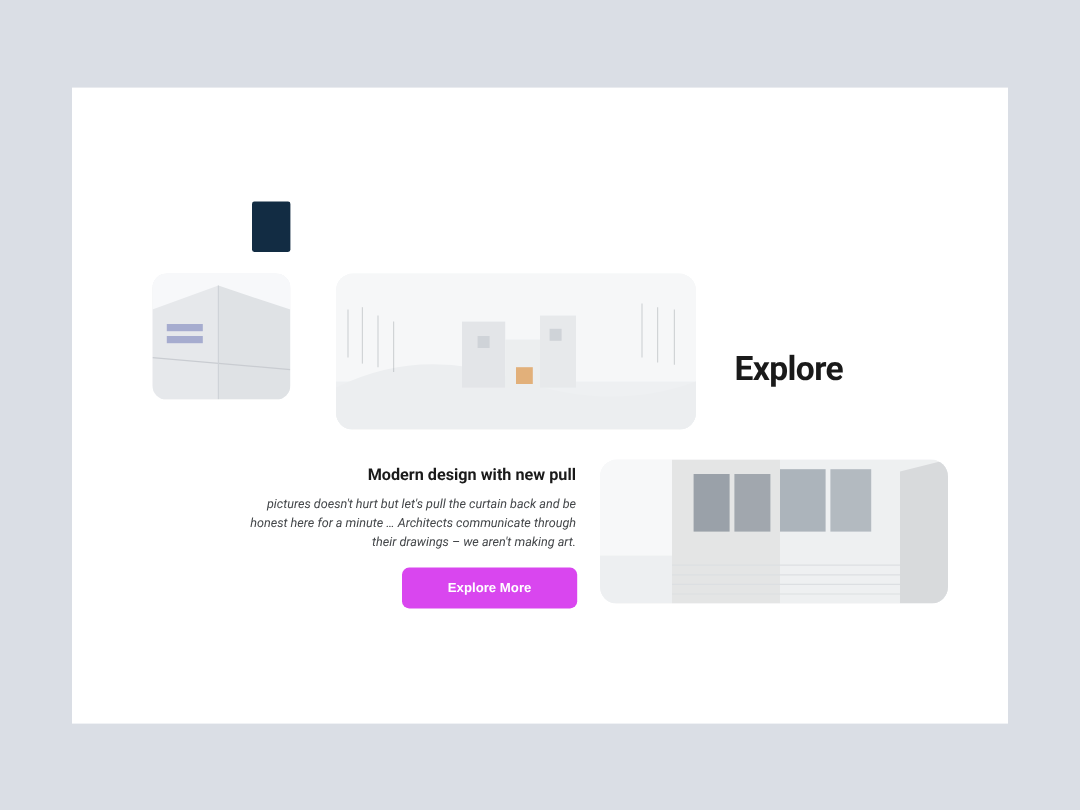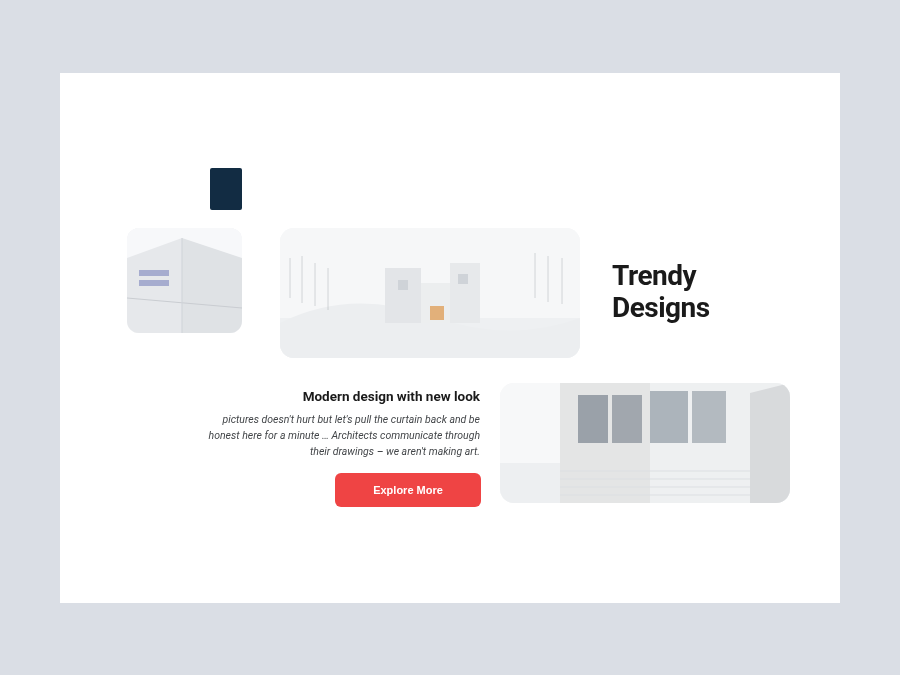--- a/index.html
+++ b/index.html
@@ -89,21 +89,21 @@
     line-height: 1.55;
     color: #434649;
     font-style: italic;
   }
   .cta {
     position: absolute;
     left: 275px;
     top: 400px;
     width: 146px;
     height: 34px;
-    background: #ef4444;
+    background: #d946ef;
     color: #ffffff;
     border: none;
     border-radius: 6px;
     font-size: 11px;
     font-weight: 600;
     cursor: pointer;
   }
 </style>
 </head>
 <body>
@@ -163,23 +163,23 @@
         <line x1="60" y1="88" x2="250" y2="88"></line>
         <line x1="60" y1="96" x2="250" y2="96"></line>
         <line x1="60" y1="104" x2="250" y2="104"></line>
         <line x1="60" y1="112" x2="250" y2="112"></line>
       </g>
     </svg>
   </div>
 
   <div class="hero-title">
     <br>
-    <span>Trendy</span><br>
-    <span>Designs</span>
+    <br>
+    <span>Explore</span>
   </div>
 
   <div class="content">
-    <div class="sub-title">Modern design with new look</div>
+    <div class="sub-title">Modern design with new pull</div>
     <div class="body-copy">pictures doesn't hurt but let's pull the curtain back and be honest here for a minute … Architects communicate through their drawings – we aren't making art.</div>
   </div>
 
   <button class="cta">Explore More</button>
 </div>
 
 </body></html>

